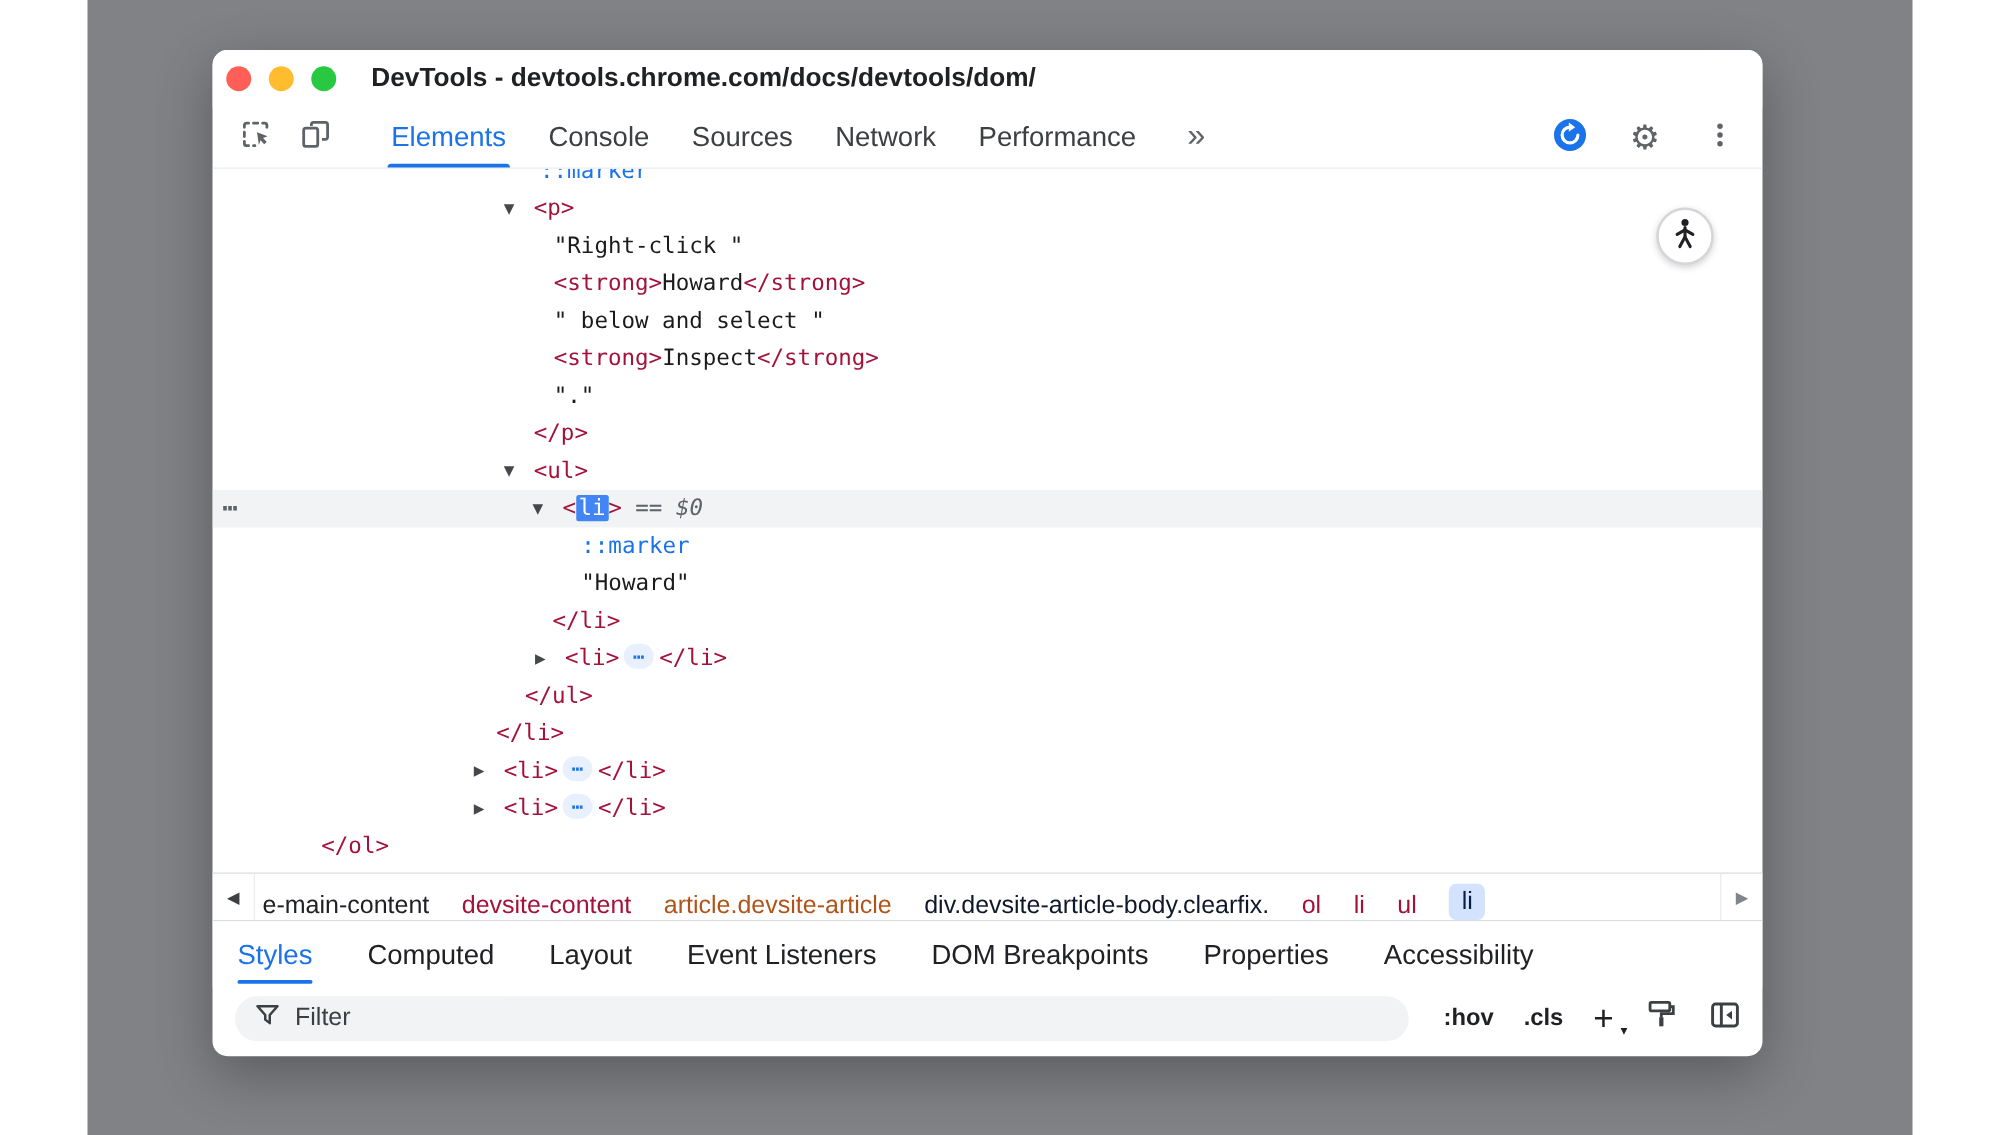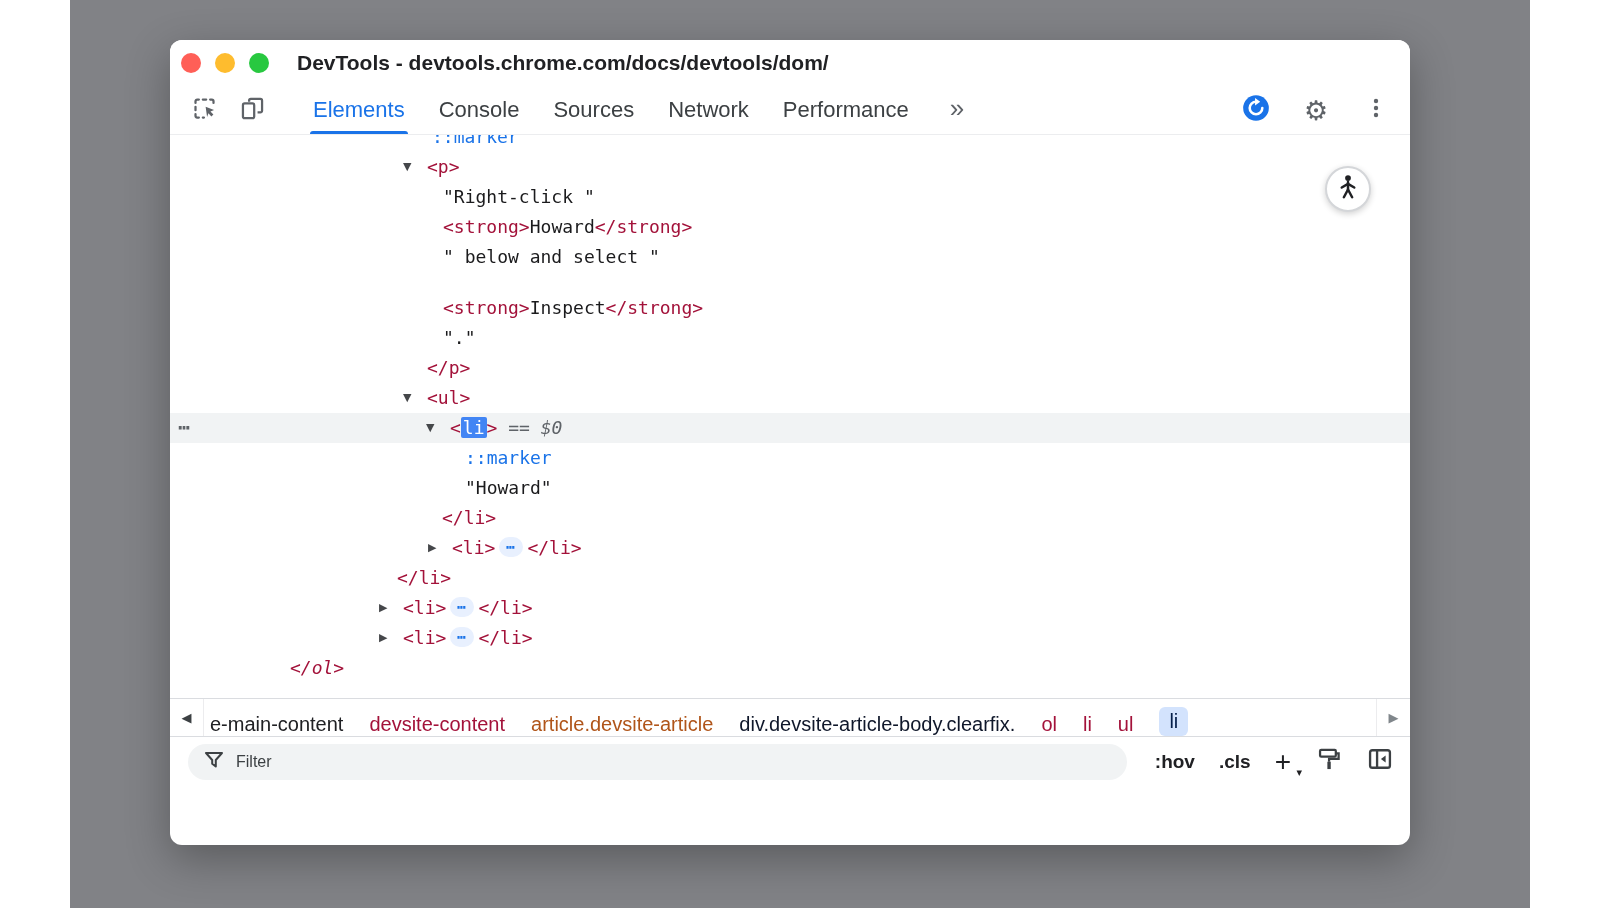--- a/index.html
+++ b/index.html
@@ -84,21 +84,21 @@
   .panetab { position:relative; display:flex; align-items:center; white-space:nowrap; }
   .panetab.active { color:var(--accent); }
   .panetab.active::after { content:""; position:absolute; left:0; right:0; bottom:3px;
                            height:3px; background:var(--accent); border-radius:2px; }
 
   
   .filterbar { height:55px; display:flex; align-items:center; padding:0 16px 6px 18px; }
   .filter-pill { position:relative; width:944px; height:36px; background:#f1f3f4;
                  border-radius:18px; display:flex; align-items:center; padding:0 14px; gap:10px; }
   .filter-input { border:none; outline:none; background:transparent; flex:1;
-                  font-size:16px; color:#a16207; font-family:"Liberation Sans",sans-serif; }
+                  font-size:20px; color:#a16207; font-family:"Liberation Sans",sans-serif; }
   .filter-input::placeholder { color:#3c4043; opacity:1; }
   .style-actions { display:flex; align-items:center; gap:24px; margin-left:28px;
                    font-size:19px; font-weight:700; color:#202124; }
   .plus-wrap { position:relative; font-size:28px; font-weight:400; line-height:1; }
   .plus-caret { position:absolute; right:-11px; bottom:-2px; font-size:11px; }
 </style>
 </head>
 <body>
 
 <div class="canvas"></div>
@@ -175,33 +175,34 @@
           <path d="M12 9.5 l-5 2.9 M12 9.5 l5 2.9"></path>
           <path d="M12 14 l-3.3 6.2 M12 14 l3.3 6.2"></path>
         </svg>
       </span>
     </div>
   <div class="trow clipped"><div class="tline" style="padding-left: 262px;"><span class="sg-marker">::marker</span></div></div>
       <div class="trow"><div class="tline" style="padding-left: 257px;"><span class="arrow" style="left: 233px;">▼</span><span class="sg-tag">&lt;p&gt;</span></div></div>
       <div class="trow"><div class="tline" style="padding-left: 273px;"><span class="sg-text">"Right-click "</span></div></div>
       <div class="trow"><div class="tline" style="padding-left: 273px;"><span class="sg-tag">&lt;strong&gt;</span><span class="sg-text">Howard</span><span class="sg-tag">&lt;/strong&gt;</span></div></div>
       <div class="trow"><div class="tline" style="padding-left: 273px;"><span class="sg-text">" below and select "</span></div></div>
-      <div class="trow"><div class="tline" style="padding-left: 273px; margin-top: 21px;"><span class="sg-tag">&lt;strong&gt;</span><span class="sg-text">Inspect</span><span class="sg-tag">&lt;/strong&gt;</span></div></div>
+      <div class="trow"><div class="tline" style="padding-left: 273px;"><span class="sg-tag">&lt;strong&gt;</span><span class="sg-text">Inspect</span><span class="sg-tag">&lt;/strong&gt;</span></div></div>
       <div class="trow"><div class="tline" style="padding-left: 273px;"><span class="sg-text">"."</span></div></div>
       <div class="trow"><div class="tline" style="padding-left: 257px;"><span class="sg-tag">&lt;/p&gt;</span></div></div>
       <div class="trow"><div class="tline" style="padding-left: 257px;"><span class="arrow" style="left: 233px;">▼</span><span class="sg-tag">&lt;ul&gt;</span></div></div>
       <div class="trow selected"><span class="gutter-dots">⋯</span><div class="tline" style="padding-left: 280px;"><span class="arrow" style="left: 256px;">▼</span><span class="sg-tag">&lt;</span><span class="sg-sel">li</span><span class="sg-tag">&gt;</span><span class="sg-eq"> == </span><span class="sg-dollar">$0</span></div></div>
       <div class="trow"><div class="tline" style="padding-left: 295px;"><span class="sg-marker">::marker</span></div></div>
       <div class="trow"><div class="tline" style="padding-left: 295px;"><span class="sg-text">"Howard"</span></div></div>
       <div class="trow"><div class="tline" style="padding-left: 272px;"><span class="sg-tag">&lt;/li&gt;</span></div></div>
       <div class="trow"><div class="tline" style="padding-left: 282px;"><span class="arrow" style="left: 258px;">▶</span><span class="sg-tag">&lt;li&gt;</span><span class="sg-pill">⋯</span><span class="sg-tag">&lt;/li&gt;</span></div></div>
+      <div class="trow"><div class="tline" style="padding-left: 250px;"><span class="sg-tag">&lt;/ul&gt;</span></div></div>
       <div class="trow"><div class="tline" style="padding-left: 227px;"><span class="sg-tag">&lt;/li&gt;</span></div></div>
       <div class="trow"><div class="tline" style="padding-left: 233px;"><span class="arrow" style="left: 209px;">▶</span><span class="sg-tag">&lt;li&gt;</span><span class="sg-pill">⋯</span><span class="sg-tag">&lt;/li&gt;</span></div></div>
       <div class="trow"><div class="tline" style="padding-left: 233px;"><span class="arrow" style="left: 209px;">▶</span><span class="sg-tag">&lt;li&gt;</span><span class="sg-pill">⋯</span><span class="sg-tag">&lt;/li&gt;</span></div></div>
-      <div class="trow"><div class="tline" style="padding-left: 120px; font-style: italic;"><span class="sg-tag">&lt;/ol&gt;</span></div></div>
+      <div class="trow"><div class="tline" style="padding-left: 87px;"><span class="sg-tag">&lt;/ol&gt;</span></div></div>
     </div>
 
   <div class="crumbbar">
     <div class="crumb-arrow left">
       <span>◀</span>
     </div>
     <div class="crumbs">
         <span class="crumb" style="color: rgb(32, 33, 36);">e-main-content</span>
         <span class="crumb" style="color: rgb(163, 18, 58);">devsite-content</span>
         <span class="crumb" style="color: rgb(176, 85, 26);">article.devsite-article</span>
@@ -209,20 +210,29 @@
         <span class="crumb" style="color: rgb(163, 18, 58);">ol</span>
         <span class="crumb" style="color: rgb(163, 18, 58);">li</span>
         <span class="crumb" style="color: rgb(163, 18, 58);">ul</span>
         <span class="crumb selected">li</span>
       </div>
     <div class="crumb-arrow right">
       <span>▶</span>
     </div>
   </div>
 
+  <div class="panetabs">
+      <div class="panetab active">Styles</div>
+      <div class="panetab">Computed</div>
+      <div class="panetab">Layout</div>
+      <div class="panetab">Event Listeners</div>
+      <div class="panetab">DOM Breakpoints</div>
+      <div class="panetab">Properties</div>
+      <div class="panetab">Accessibility</div>
+    </div>
 
   <div class="filterbar">
     <div class="filter-pill">
       <span>
         <svg width="24" height="24" viewBox="0 0 24 24" fill="none" stroke="#3c4043" stroke-width="2" stroke-linejoin="round">
           <path d="M4 5 h16 l-6.2 7 v6.5 l-3.6 -2.8 v-3.7 z"></path>
         </svg>
       </span>
       <input class="filter-input" placeholder="Filter" style="">
     </div>

